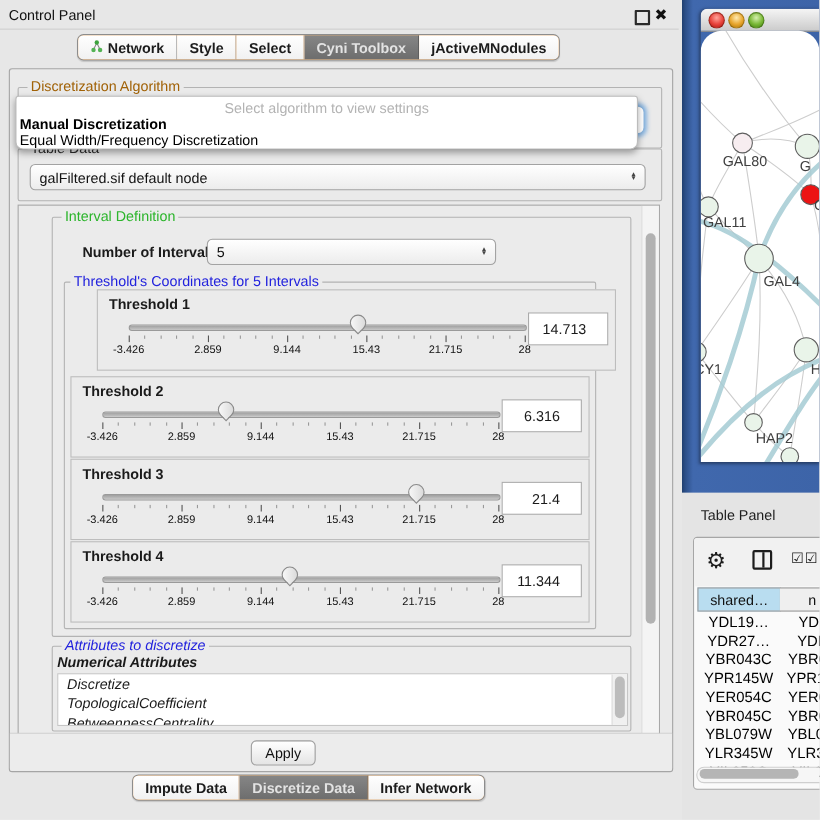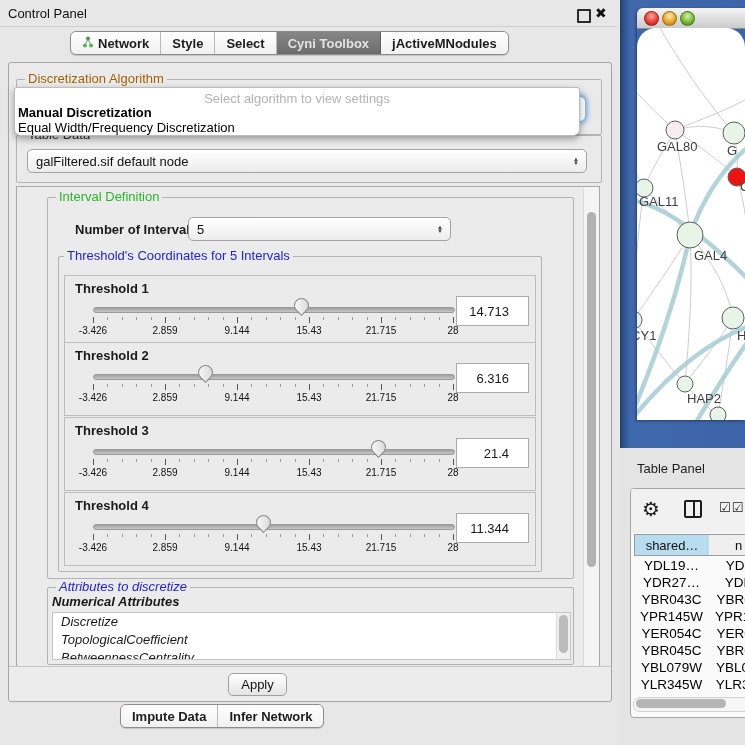--- a/index.html
+++ b/index.html
@@ -191,21 +191,21 @@
         <span>5</span>
         <span class="spin">
             <span>▲</span>
             <span>▼</span>
           </span>
       </div>
 
       <div class="grp" id="grp-thr">
         <div class="gt">Threshold's Coordinates for 5 Intervals</div>
         <div id="threshold-rows">
-            <div class="trow" style="top: 18px;">
+            <div class="trow" style="top: 6px; margin-left: 24px;">
               <div class="t-label">Threshold 1</div>
               <div class="track"></div>
               <div class="thumb-sl" style="left: 229.291px;"></div>
               <div class="ticks">
                 <span class="tick major" style="left: 0px;"></span>
                 <span class="tick minor" style="left: 14.4px;"></span>
                 <span class="tick minor" style="left: 28.8px;"></span>
                 <span class="tick minor" style="left: 43.2px;"></span>
                 <span class="tick minor" style="left: 57.6px;"></span>
                 <span class="tick major" style="left: 72px;"></span>
@@ -391,20 +391,23 @@
   </div>
 
   <div class="abs" id="apply-band">
     <div class="abs" id="apply-btn">Apply</div>
   </div>
 </div>
 
 <div class="abs segbar" id="bottom-tabs">
     <div class="seg">
       <span>Impute Data</span>
+    </div>
+    <div class="seg sel">
+      <span>Discretize Data</span>
     </div>
     <div class="seg">
       <span>Infer Network</span>
     </div>
   </div>
 
 <div class="abs" id="blue-frame">
   <div class="abs" id="net-window">
     <div class="abs" id="net-titlebar">
       <div class="tl" id="tl-red"></div>

